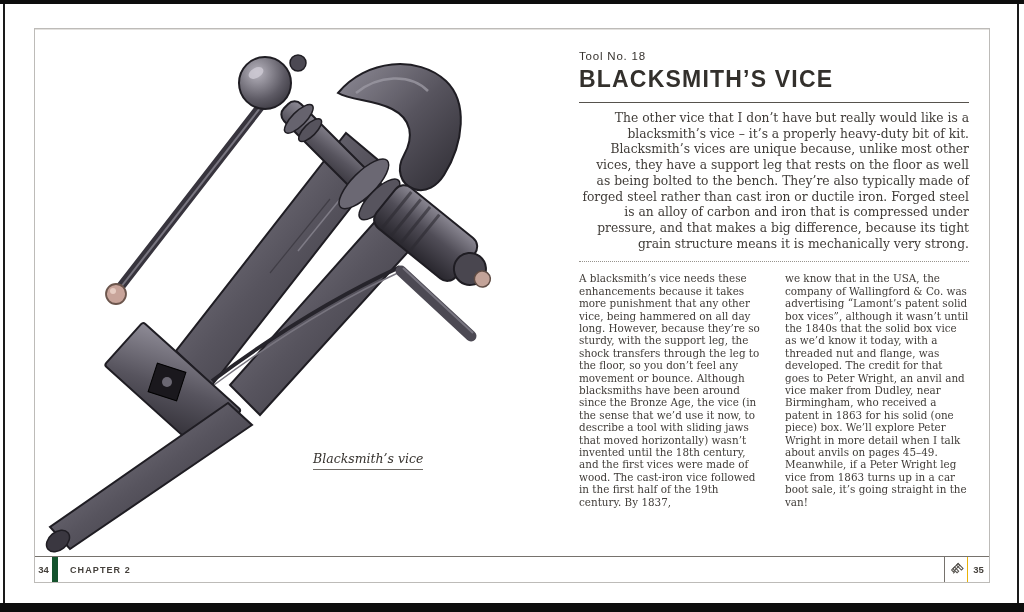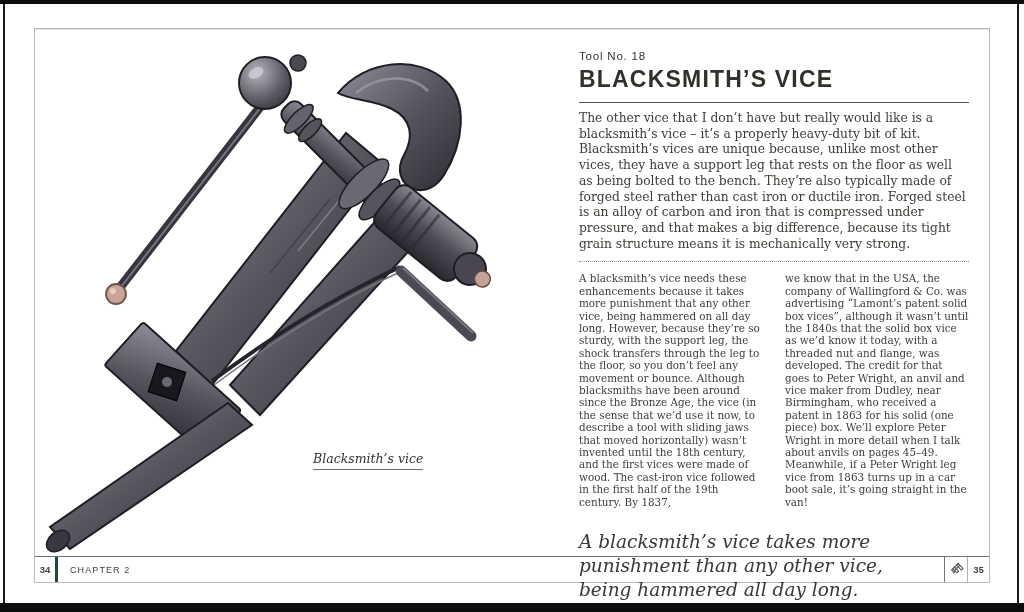--- a/index.html
+++ b/index.html
@@ -27,37 +27,37 @@
   .caption-body  { margin-top:7px; font-size:10.4px; line-height:15px; font-weight:500;
                    color:#3e3a36; letter-spacing:0.1px; }
 
   
   .right-col { position:absolute; left:544px; top:0; width:390px; }
   .tool-no { margin-top:21px; font-size:11.5px; letter-spacing:0.8px; color:#37332f; font-weight:500; }
   .title   { margin-top:4px; font-size:23px; line-height:26px; font-weight:700;
              letter-spacing:1.2px; color:#33302c; }
   .title-rule { margin-top:10px; height:1px; background:#56524d; }
   .intro { margin-top:8px; font-family:"DejaVu Serif", serif; font-size:12.3px;
-           line-height:15.7px; color:#403c38; }
+           line-height:15.7px; color:#403c38;text-align:right; }
   .dotted-rule { margin-top:9px; border-top:1.5px dotted #97938d; }
   .cols { margin-top:10px; display:flex; gap:22px; }
   .col  { width:185px; font-family:"DejaVu Serif", serif; font-size:10.4px;
           line-height:12.4px; color:#403c38; }
   .pull-quote { margin-top:22px; font-family:"DejaVu Serif", serif; font-style:italic;
                 font-size:18.5px; line-height:24px; color:#3a3733; white-space:pre-line; }
 
   
   .footer { position:absolute; left:0; right:0; bottom:0; height:26px;
             border-top:1px solid #76726d; display:flex; align-items:stretch;
             font-size:9px; letter-spacing:1.1px; color:#45413c; }
   .fcell { display:flex; align-items:center; }
   .pnum  { width:23px; justify-content:center; font-weight:700; font-size:9.5px; letter-spacing:0; }
-  .pnum-left  { border-right:3px solid #14532d; }
+  .pnum-left  { border-right:6px solid #14532d; }
   .pnum-right { width:22px; border-left:1px solid #eab308; }
-  .chapter { padding-left:12px; font-weight:400; }
+  .chapter { padding-left:12px; font-weight:700; }
   .fspacer { flex:1; }
   .section { padding-right:10px; font-weight:600; }
   .iconbox { width:23px; justify-content:center; border-left:1px solid #76726d; }
 </style>
 </head>
 <body>
 
 <div class="stage">
 
   <div class="bar-top"></div>
@@ -143,23 +143,20 @@
     <div class="right-col">
       <div class="tool-no">Tool No. 18</div>
       <h1 class="title">BLACKSMITH’S VICE</h1>
       <div class="title-rule"></div>
       <p class="intro">The other vice that I don’t have but really would like is a blacksmith’s vice – it’s a properly heavy-duty bit of kit. Blacksmith’s vices are unique because, unlike most other vices, they have a support leg that rests on the floor as well as being bolted to the bench. They’re also typically made of forged steel rather than cast iron or ductile iron. Forged steel is an alloy of carbon and iron that is compressed under pressure, and that makes a big difference, because its tight grain structure means it is mechanically very strong.</p>
       <div class="dotted-rule"></div>
       <div class="cols">
         <p class="col">A blacksmith’s vice needs these enhancements because it takes more punishment that any other vice, being hammered on all day long. However, because they’re so sturdy, with the support leg, the shock transfers through the leg to the floor, so you don’t feel any movement or bounce. Although blacksmiths have been around since the Bronze Age, the vice (in the sense that we’d use it now, to describe a tool with sliding jaws that moved horizontally) wasn’t invented until the 18th century, and the first vices were made of wood. The cast-iron vice followed in the first half of the 19th century. By 1837,</p>
         <p class="col">we know that in the USA, the company of Wallingford &amp; Co. was advertising “Lamont’s patent solid box vices”, although it wasn’t until the 1840s that the solid box vice as we’d know it today, with a threaded nut and flange, was developed. The credit for that goes to Peter Wright, an anvil and vice maker from Dudley, near Birmingham, who received a patent in 1863 for his solid (one piece) box. We’ll explore Peter Wright in more detail when I talk about anvils on pages 45–49. Meanwhile, if a Peter Wright leg vice from 1863 turns up in a car boot sale, it’s going straight in the van!</p>
       </div>
-      <div class="pull-quote">A blacksmith’s vice takes more
-punishment than any other vice,
-being hammered all day long.</div>
     </div>
 
     <div class="footer">
       <div class="fcell pnum pnum-left">34</div>
       <div class="fcell chapter">CHAPTER 2</div>
       <div class="fspacer"></div>
       <div class="fcell iconbox">
         <svg width="17" height="17" viewBox="0 0 22 22" aria-hidden="true">
           <g transform="rotate(45 11 11)" fill="none" stroke="#55524d" stroke-width="1.3">
             <rect x="7" y="4" width="3" height="12"></rect>

